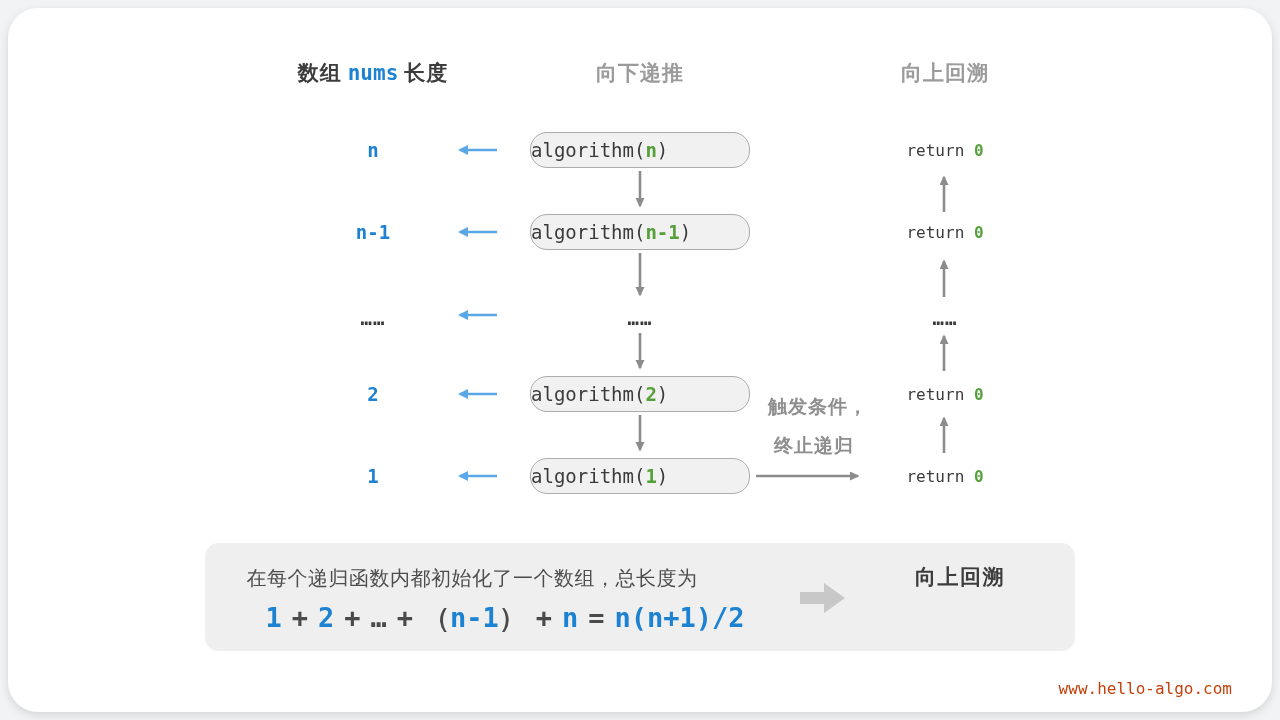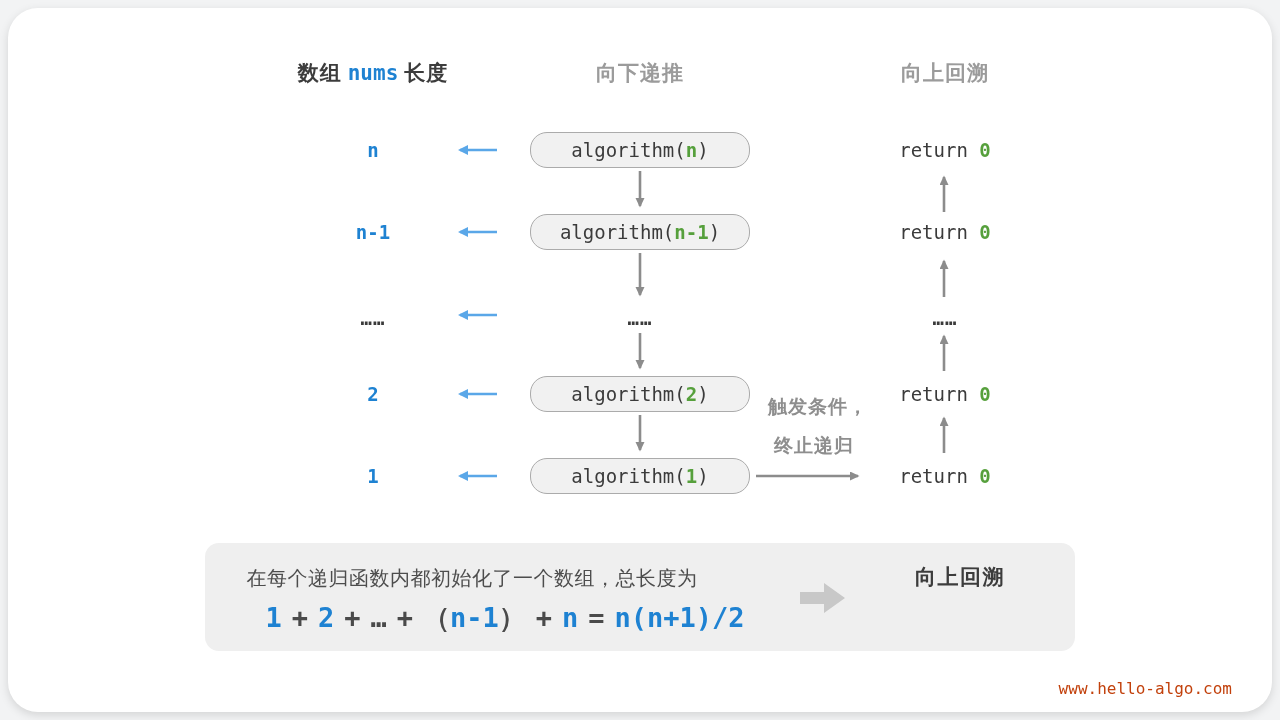--- a/index.html
+++ b/index.html
@@ -29,30 +29,30 @@
   .dots{
     font-family:"DejaVu Sans Mono","Liberation Mono",monospace;
     font-size:19px;font-weight:700;color:#3a3a3a;letter-spacing:1px;
   }
 
   
   .callbox{
     position:absolute;transform:translate(-50%,-50%);
     width:220px;height:36px;box-sizing:border-box;
     background:#f1f1f1;border:1.6px solid #ababab;border-radius:17px;
-    display:flex;align-items:center;justify-content:center;
+    display:flex;align-items:center;justify-content:flex-start;
     font-family:"DejaVu Sans Mono","Liberation Mono",monospace;
     font-size:19px;color:#3b3b3b;white-space:pre;
   }
   .green{color:#56a03c;font-weight:700;}
 
   
   .ret{
     font-family:"DejaVu Sans Mono","Liberation Mono",monospace;
-    font-size:19px;color:#3b3b3b;white-space:pre;
+    font-size:16px;color:#3b3b3b;white-space:pre;
   }
 
   
   .annot{font-size:19px;font-weight:700;color:#8e8e8e;letter-spacing:1px;}
 
   
   .sumbox{
     position:absolute;left:205px;top:543px;width:870px;height:108px;
     background:#efefef;border-radius:14px;
   }

